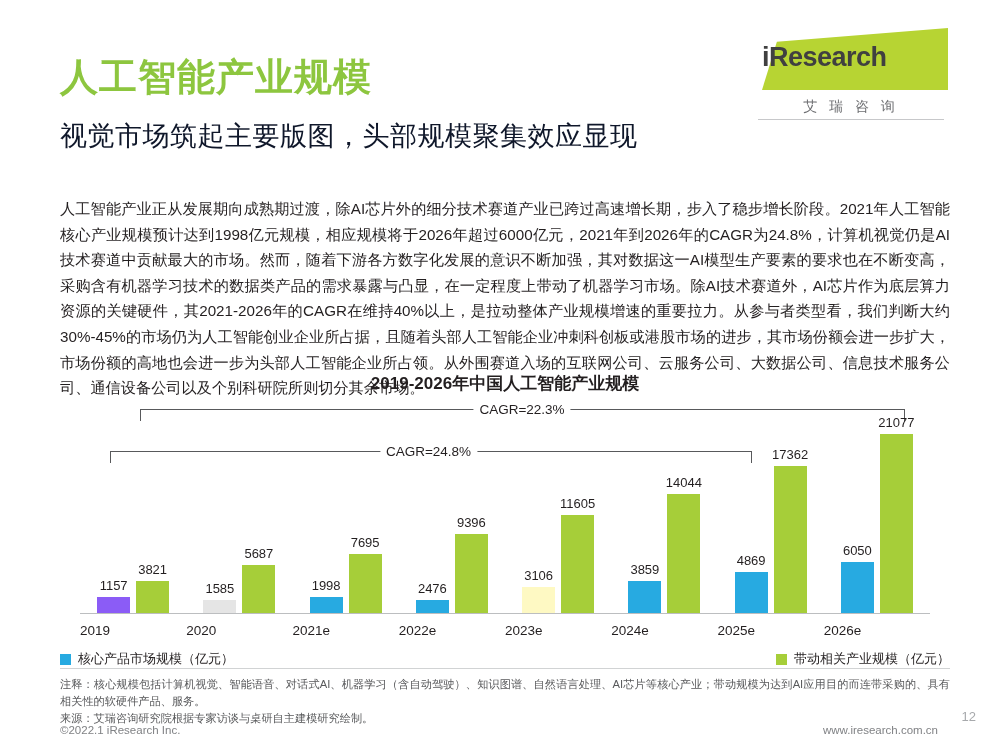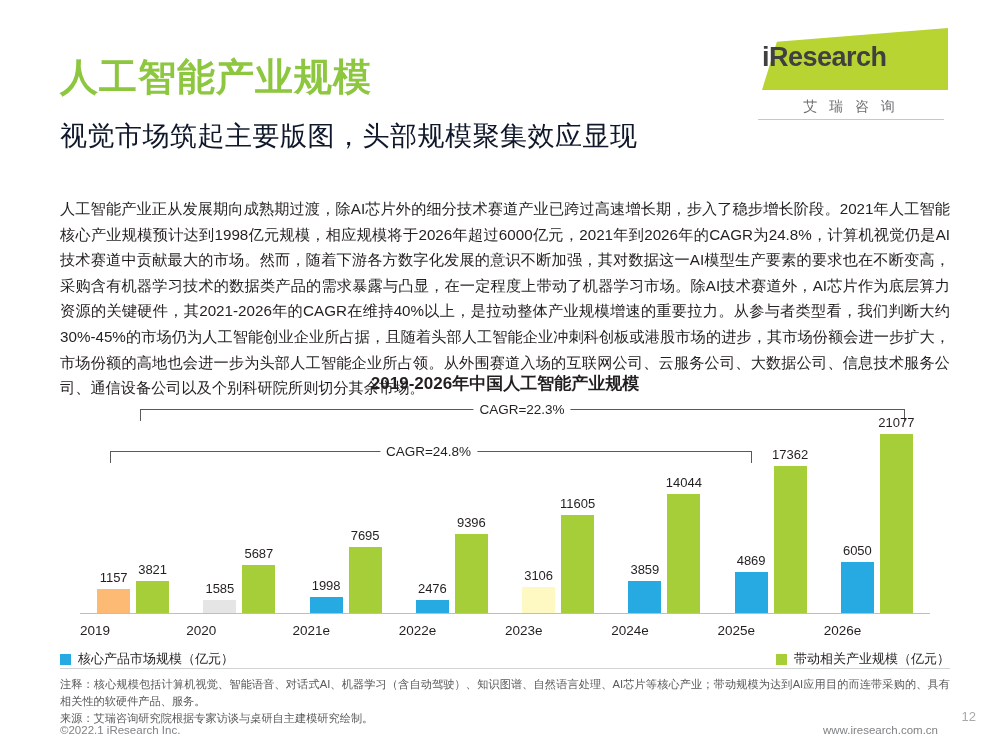--- a/index.html
+++ b/index.html
@@ -267,40 +267,40 @@
     <div class="chart-area">
 
       <div class="bracket" style="left:7%; right:3%; top:14px;"></div>
       <div class="bracket-label" style="left:52%; top:14px;">CAGR=22.3%</div>
 
       <div class="bracket" style="left:3.5%; right:21%; top:56px;"></div>
       <div class="bracket-label" style="left:41%; top:56px;">CAGR=24.8%</div>
 
       <div class="bars" id="bars">
           <div class="group">
-            <div class="bar core" style="height: 25px; background: #fdba74;">
+            <div class="bar core" style="height: 17px; background: #8b5cf6;">
               <span class="bar-value">1157</span>
             </div>
             <div class="bar related" style="height: 32.6318px; background: rgb(166, 206, 57);">
               <span class="bar-value">3821</span>
             </div>
           </div>
           <div class="group">
             <div class="bar core" style="height: 13.5361px; background: #e5e5e5;">
               <span class="bar-value">1585</span>
             </div>
             <div class="bar related" style="height: 48.5676px; background: rgb(166, 206, 57);">
               <span class="bar-value">5687</span>
             </div>
           </div>
           <div class="group">
             <div class="bar core" style="height: 17.0631px; background: rgb(39, 170, 225);">
               <span class="bar-value">1998</span>
             </div>
-            <div class="bar related" style="height: 67px; background: rgb(166, 206, 57); margin-top: 6px;">
+            <div class="bar related" style="height: 60px; background: rgb(166, 206, 57); margin-top: 6px;">
               <span class="bar-value">7695</span>
             </div>
           </div>
           <div class="group">
             <div class="bar core" style="height: 14px; background: rgb(39, 170, 225);">
               <span class="bar-value">2476</span>
             </div>
             <div class="bar related" style="height: 80.2429px; background: rgb(166, 206, 57);">
               <span class="bar-value">9396</span>
             </div>

